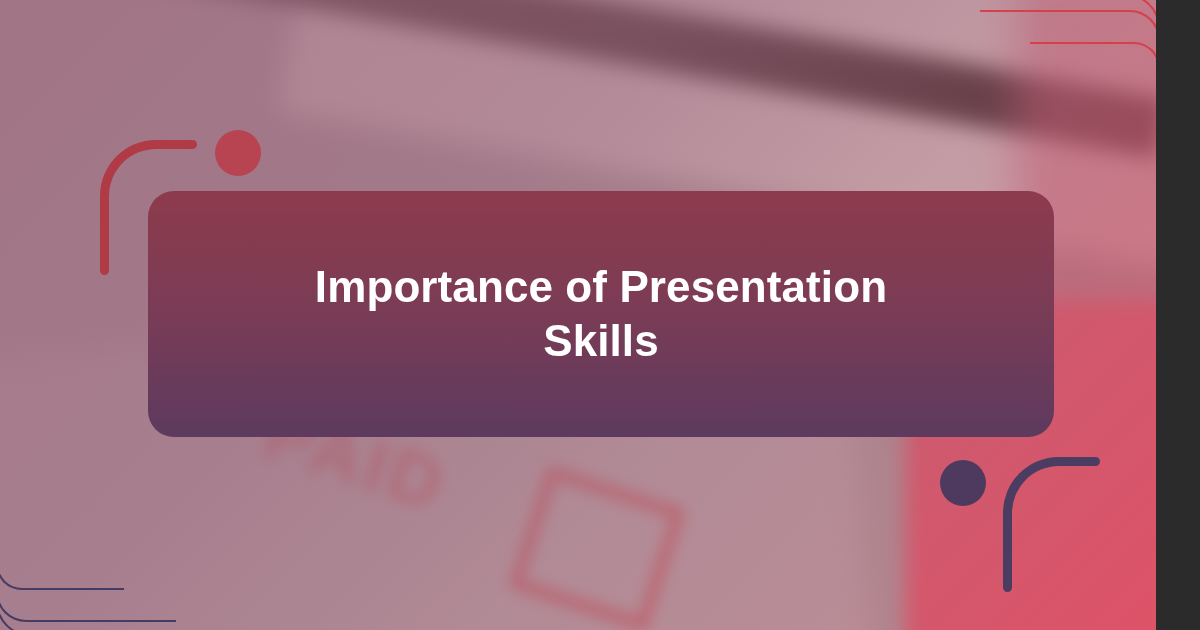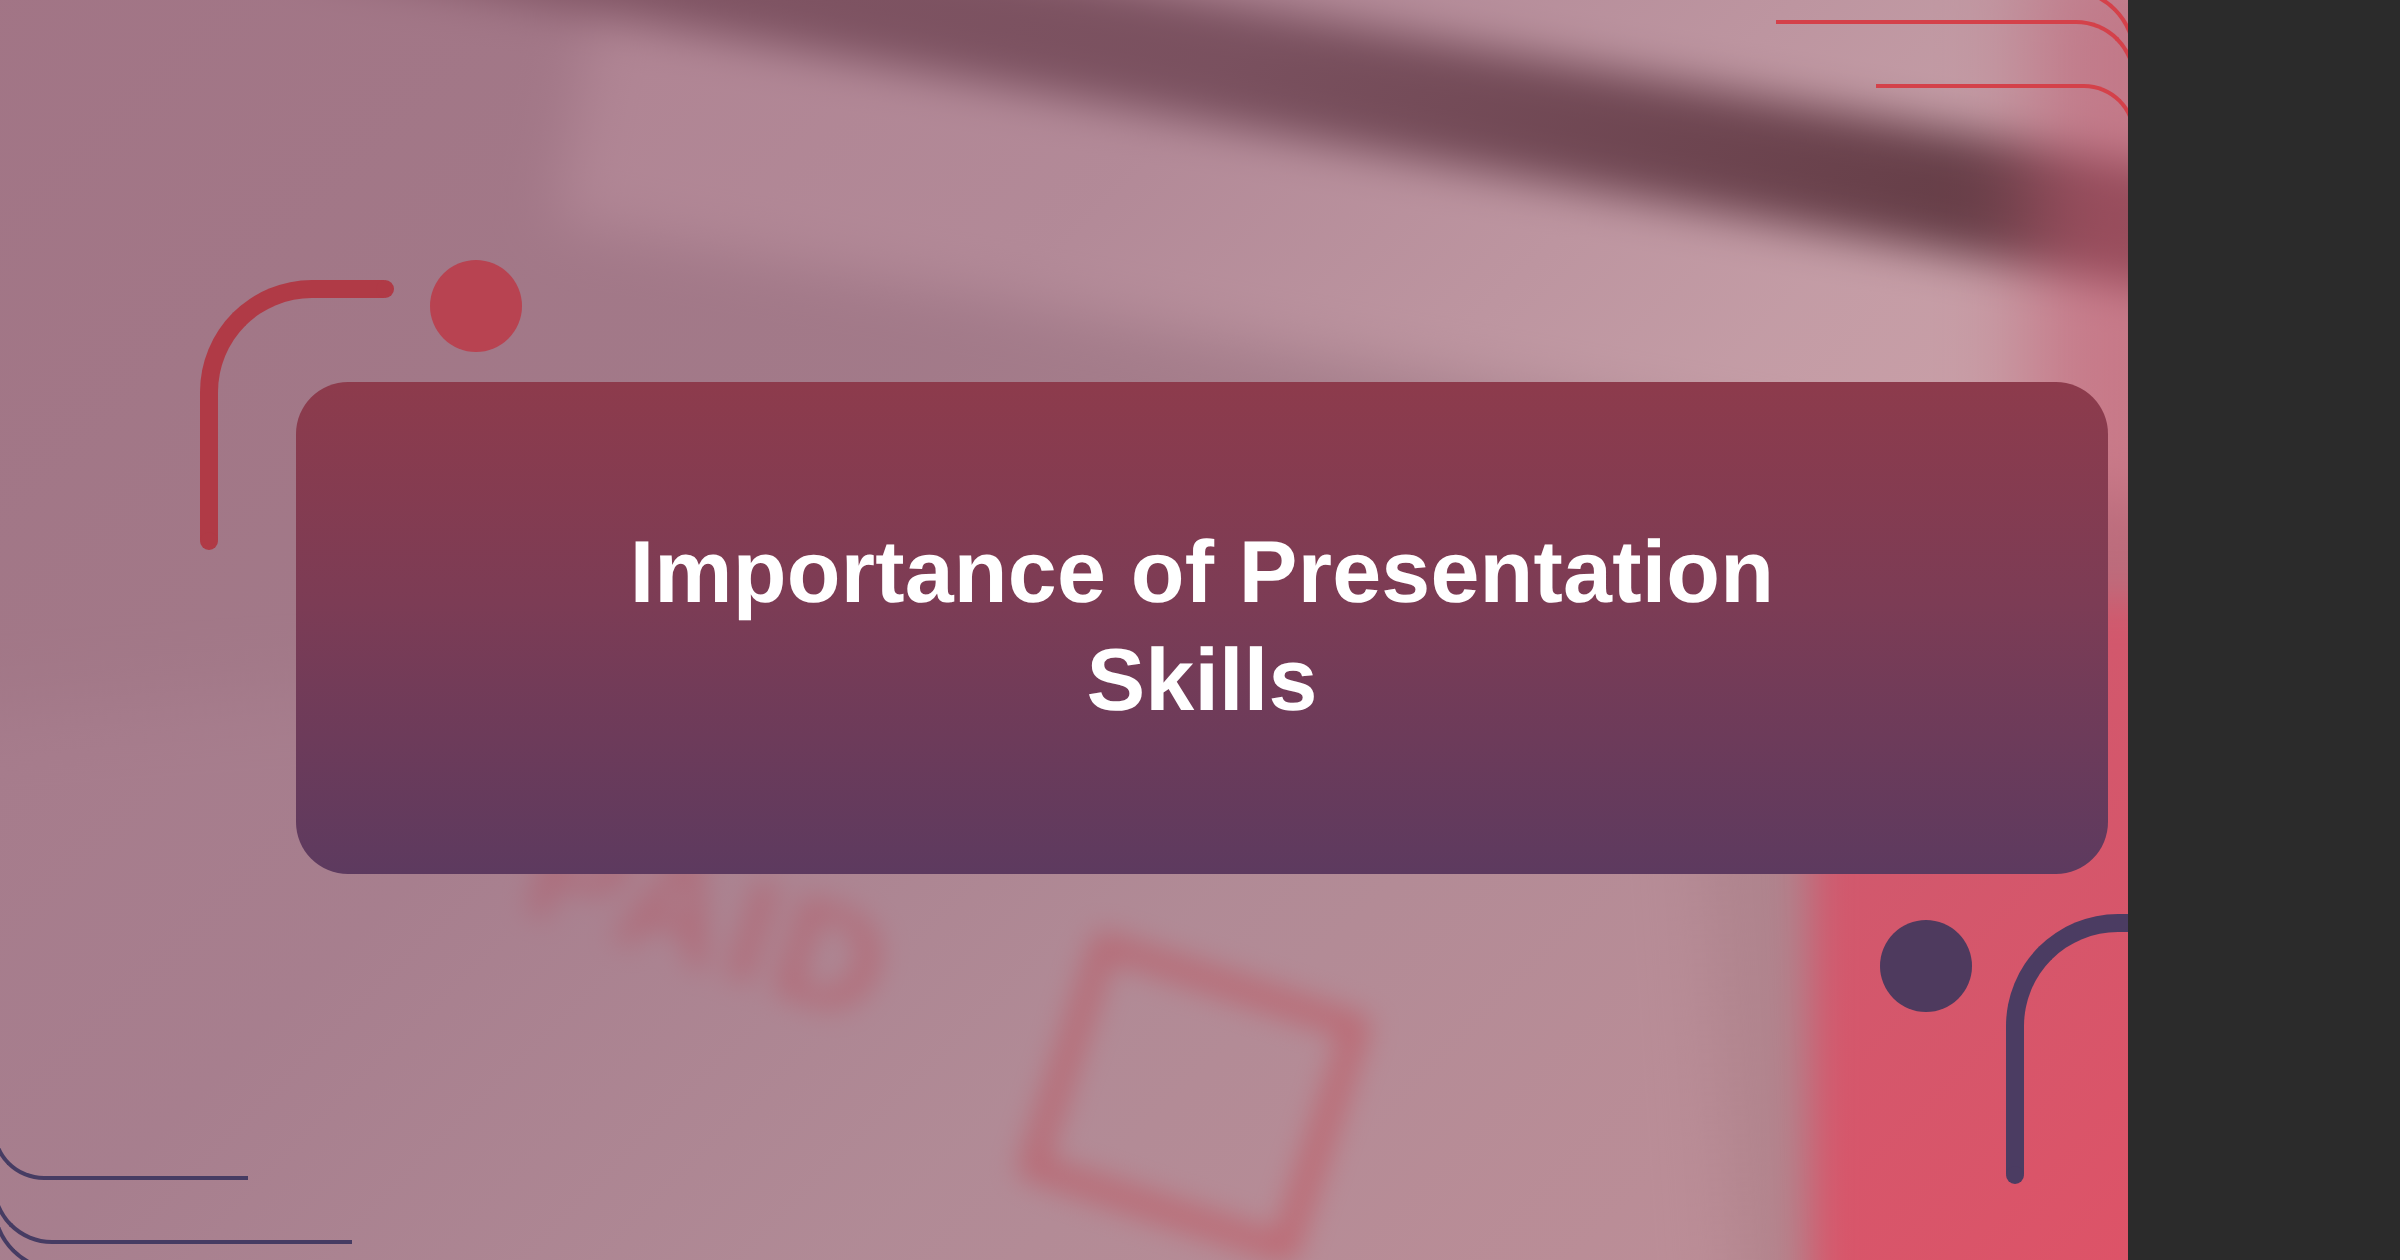--- a/index.html
+++ b/index.html
@@ -2,21 +2,21 @@
 <html><head>
 <meta charset="utf-8">
 <style>
   html, body {
     margin: 0;
     padding: 0;
     background: #2b2b2b;
   }
   #stage {
     position: relative;
-    width: 1064px;
+    width: 1156px;
     height: 630px;
     overflow: hidden;
     font-family: "Liberation Sans", sans-serif;
   }
 
   
   .bg-base {
     position: absolute;
     inset: 0;
     background: #a8a8a8;

